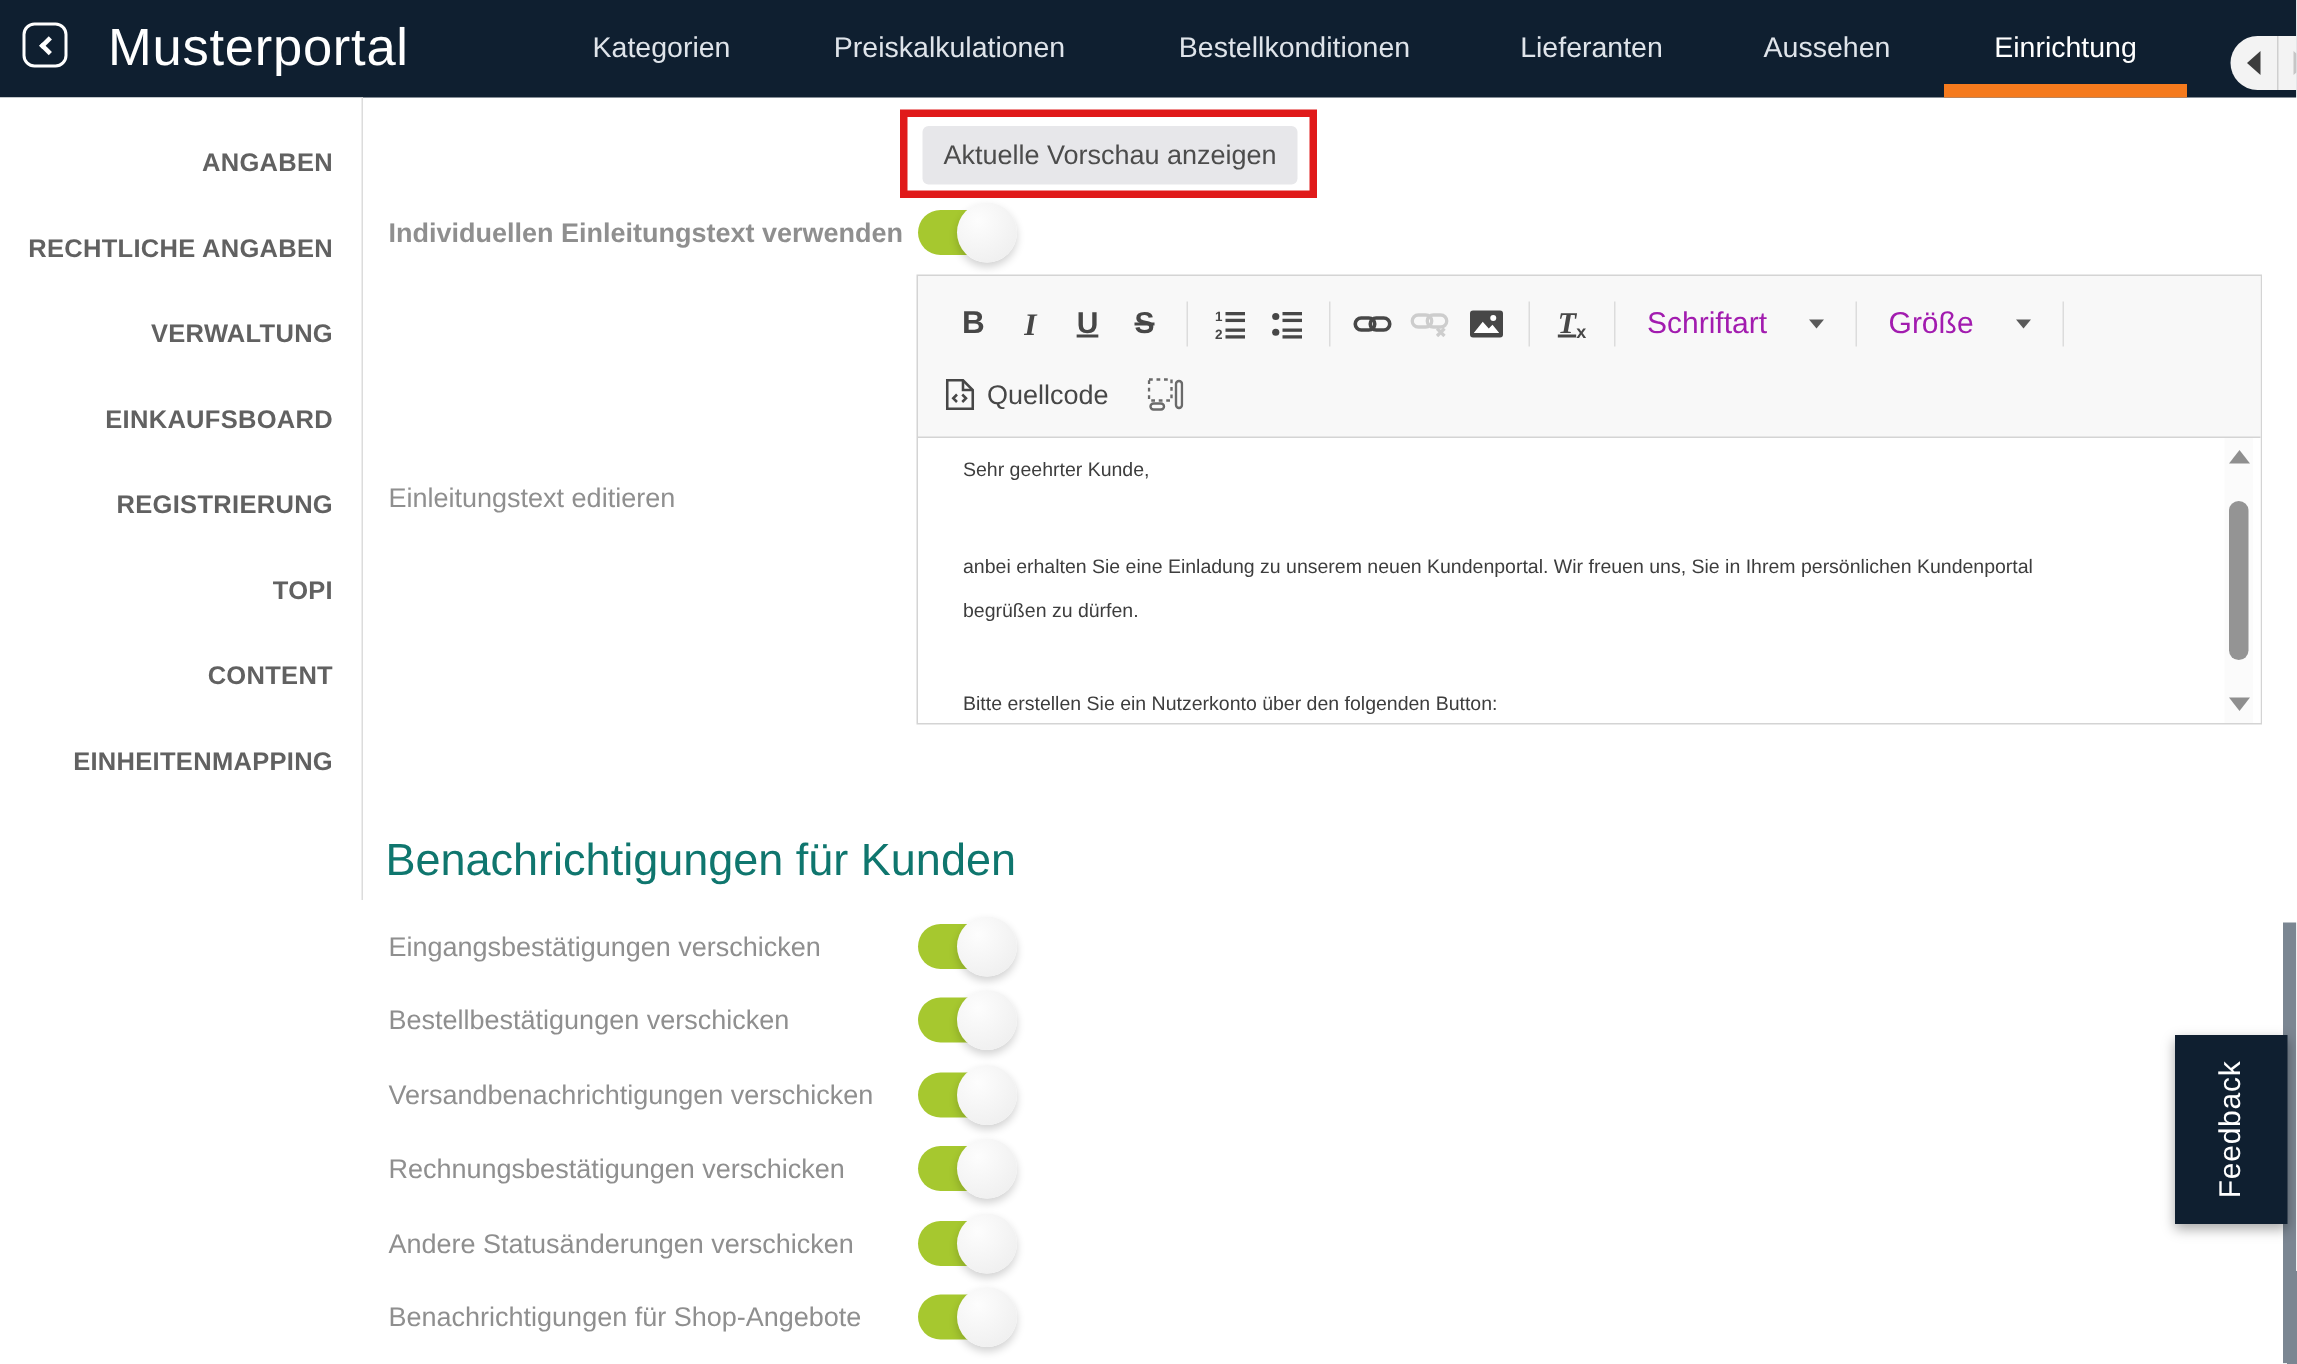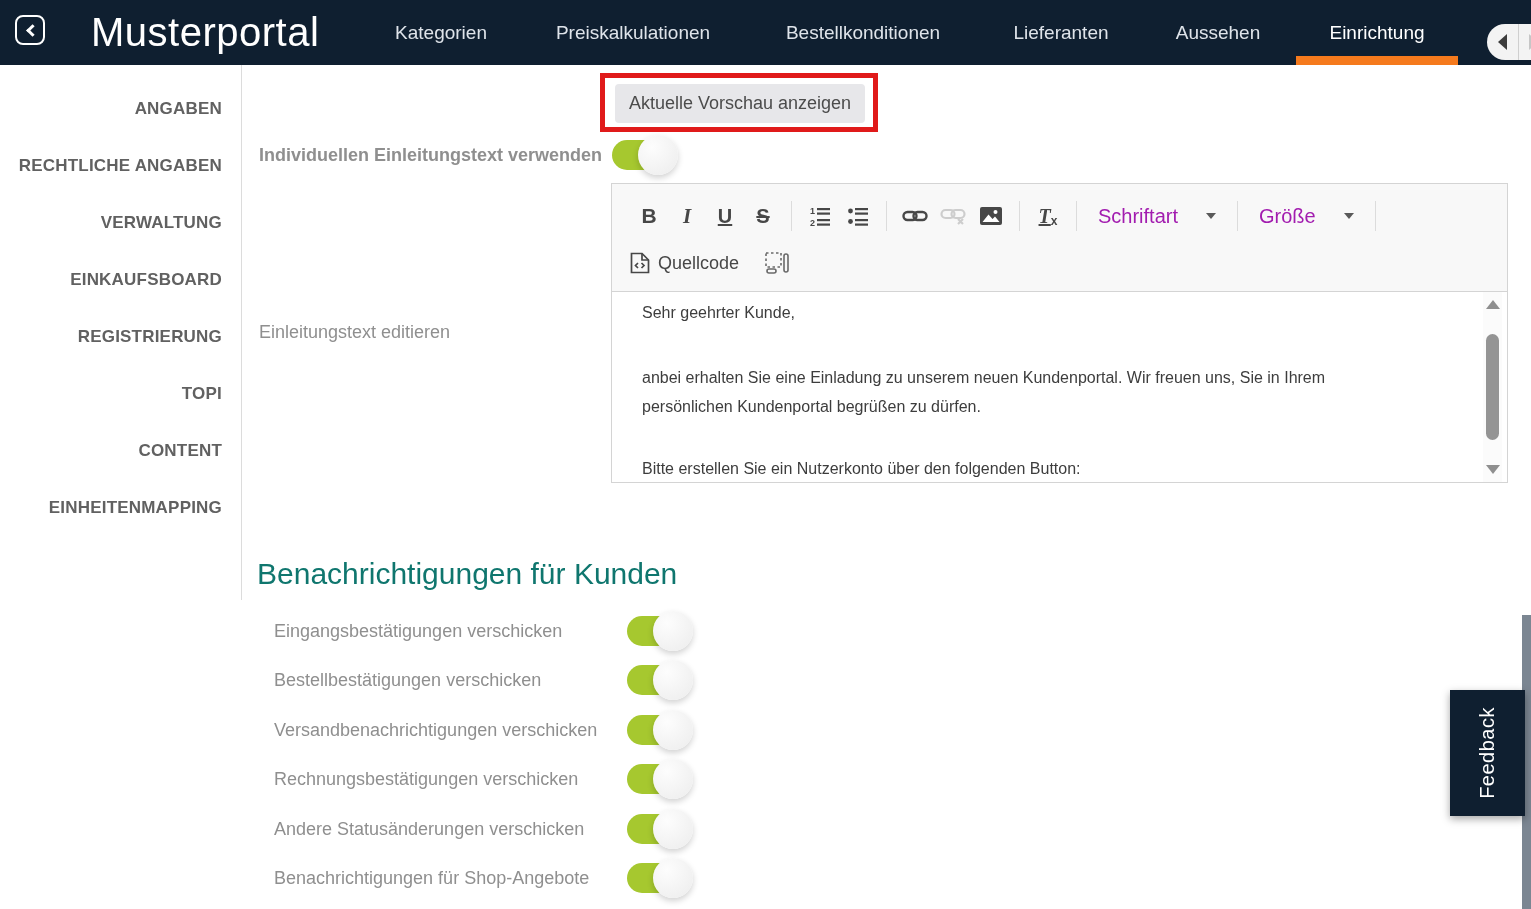--- a/index.html
+++ b/index.html
@@ -6,22 +6,22 @@
   html,body { width:1531px; height:909px; overflow:hidden; background:#fff;
               font-family:"Liberation Sans", sans-serif; }
   .stage { position:relative; width:1531px; height:909px; background:#fff; overflow:hidden; }
 
   
   .topbar { position:absolute; left:0; top:0; width:1531px; height:65px; background:#0f1f30; }
   .back-btn { position:absolute; left:15px; top:15px; width:30px; height:30px;
               border:2px solid #fff; border-radius:8px; cursor:pointer; }
   .back-btn .chev { position:absolute; left:11px; top:9px; width:9px; height:9px;
               border-left:3px solid #fff; border-bottom:3px solid #fff; transform:rotate(45deg); }
-  .brand { position:absolute; left:91px; top:0; height:65px; line-height:64px;
-           font-size:40px; font-weight:300; color:#ffffff; letter-spacing:.5px; white-space:nowrap; }
+  .brand { position:absolute; left:72px; top:0; height:65px; line-height:64px;
+           font-size:35px; font-weight:300; color:#ffffff; letter-spacing:.5px; white-space:nowrap; }
   .nav-item { position:absolute; top:0; height:65px; line-height:65px; transform:translateX(-50%);
               color:#dfe4ea; font-size:19px; cursor:pointer; white-space:nowrap; }
   .nav-item.active { color:#ffffff; }
   .nav-underline { position:absolute; left:1296px; top:56px; width:162px; height:9px; background:#f57a1d; }
   .nav-scroller { position:absolute; left:1487px; top:24px; width:62px; height:36px;
                   background:#f3f3f3; border-radius:18px; display:flex; overflow:hidden; }
   .nav-scroller .half { flex:1; display:flex; align-items:center; justify-content:center; cursor:pointer; }
   .nav-scroller .half.left { border-right:1px solid #cfcfcf; }
   .tri-left  { width:0; height:0; border-top:8px solid transparent; border-bottom:8px solid transparent;
                border-right:9px solid #3c3c3c; }
@@ -73,38 +73,38 @@
            text-decoration:underline; }
   .tx .x { font-weight:700; font-size:12px; margin-top:10px; }
   .combo { display:flex; align-items:center; height:34px; padding:0 12px; cursor:pointer; color:#a21caf;
            font-size:20px; }
   .combo .caret { width:0; height:0; border-left:5px solid transparent; border-right:5px solid transparent;
                   border-top:6px solid #5a5a5a; margin-left:28px; }
   .src-btn { display:flex; align-items:center; gap:8px; font-size:18px; color:#474747; cursor:pointer; }
   .blocks-btn { margin-left:26px; cursor:pointer; display:flex; align-items:center; }
 
   .ed-content { position:relative; height:190px; background:#fff; overflow:hidden; cursor:text; }
-  .ed-text { padding:6px 100px 0 30px; font-size:16px; line-height:29px; color:#3d3d3d; }
+  .ed-text { padding:6px 100px 0 30px; font-size:13px; line-height:29px; color:#3d3d3d; }
   .ed-text p.gap1 { margin-bottom:36px; }
   .ed-text p.gap2 { margin-bottom:33px; }
 
   .ed-scrollbar { position:absolute; right:5px; top:0; width:19px; height:190px; background:#fbfbfb; }
   .sb-up { position:absolute; top:8px; left:3px; width:0; height:0;
            border-left:7px solid transparent; border-right:7px solid transparent;
            border-bottom:9px solid #8f8f8f; cursor:pointer; }
   .sb-down { position:absolute; bottom:8px; left:3px; width:0; height:0;
            border-left:7px solid transparent; border-right:7px solid transparent;
            border-top:9px solid #8f8f8f; cursor:pointer; }
   .sb-thumb { position:absolute; top:42px; left:3px; width:13px; height:106px; border-radius:7px;
               background:#949494; cursor:grab; }
 
   
   .section-heading { position:absolute; left:257px; top:557px; font-size:30px; font-weight:300;
                      color:#0f766e; white-space:nowrap; }
-  .toggle-row { position:absolute; left:274px; right:0; height:30px; }
+  .toggle-row { position:absolute; left:259px; right:0; height:30px; }
   .toggle-row .toggle { left:353px; top:0; }
 
   
   .page-scroll-thumb { position:absolute; left:1522px; top:615px; width:9px; height:294px; background:#7b8692; }
   .feedback-tab { position:absolute; left:1450px; top:690px; width:75px; height:126px; background:#0f1f30;
                   box-shadow:0 3px 8px rgba(0,0,0,.35); cursor:pointer;
                   display:flex; align-items:center; justify-content:center; }
   .feedback-tab span { writing-mode:vertical-rl; transform:rotate(180deg); color:#fff; font-size:20px;
                        letter-spacing:.5px; }
 </style>

